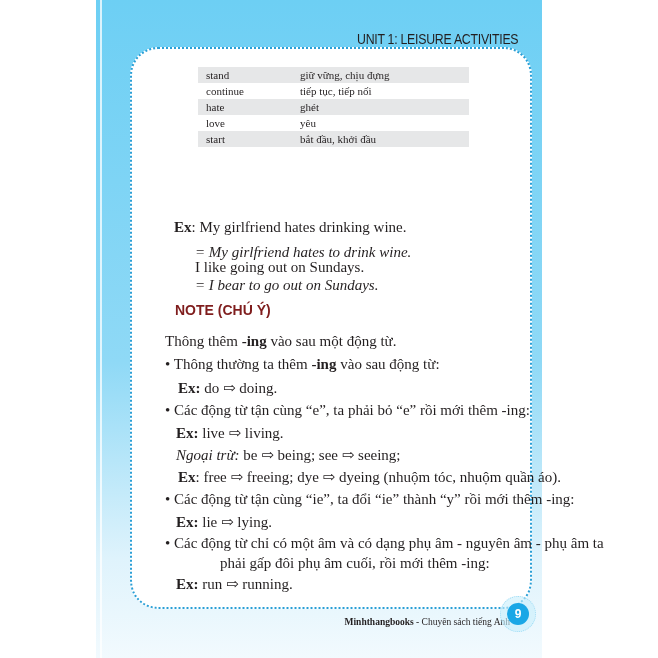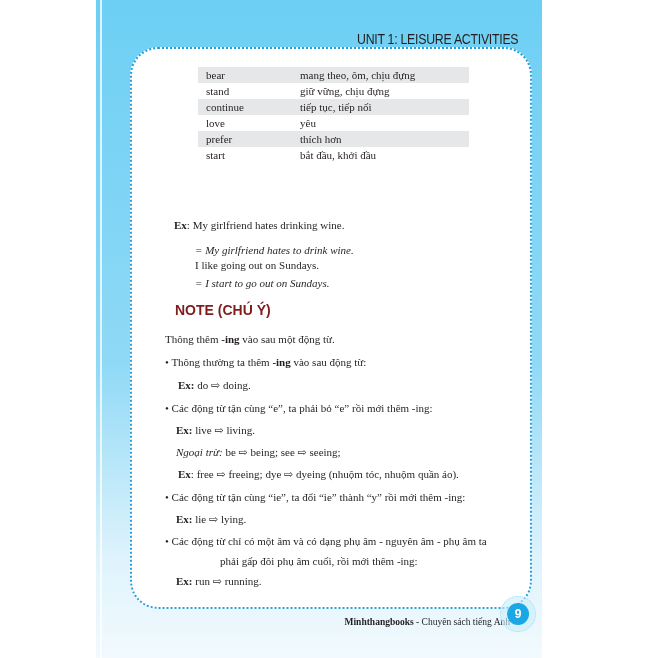--- a/index.html
+++ b/index.html
@@ -21,21 +21,21 @@
     background:#ffffff; border:2px dotted #2a9fd6; border-radius:28px; border-bottom-left-radius:28px;
     box-sizing:border-box;
   }
   table.vocab {
     position:absolute; left:198px; top:67px; width:271px; border-collapse:collapse;
     font-size:11px;
   }
   table.vocab td { padding:0 0 0 8px; height:16px; line-height:16px; }
   table.vocab tr:nth-child(odd) td { background:#e6e7e8; }
   table.vocab td.word { width:86px; }
-  .txt { position:absolute; font-size:11px; white-space:nowrap; }
+  .txt { position:absolute; font-size:15px; white-space:nowrap; }
   .it { font-style:italic; }
   .b { font-weight:bold; }
   .note-title {
     position:absolute; left:175px; top:302px; font-family:"Liberation Sans", sans-serif;
     font-weight:bold; font-size:14px; color:#7f1d1d;
   }
   .footer-text { position:absolute; right:148px; top:617px; font-size:9.5px; color:#231f20; }
   .badge-ring {
     position:absolute; left:500px; top:596px; width:36px; height:36px; border-radius:50%;
     border:1px dotted #9fdcf5; background:rgba(200,238,252,0.6); box-sizing:border-box;
@@ -52,50 +52,46 @@
 <div class="page"></div>
 <div class="page-edge"></div>
 
 <div class="unit-title">UNIT 1: LEISURE ACTIVITIES</div>
 
 <div class="content-box"></div>
 
 <table class="vocab">
   <tbody id="vocab-body">
       <tr>
-        <td class="word">bear</td>
-        <td>mang theo, ôm, chịu đựng</td>
-      </tr>
-      <tr>
         <td class="word">stand</td>
         <td>giữ vững, chịu đựng</td>
       </tr>
       <tr>
         <td class="word">continue</td>
         <td>tiếp tục, tiếp nối</td>
       </tr>
       <tr>
+        <td class="word">hate</td>
+        <td>ghét</td>
+      </tr>
+      <tr>
         <td class="word">love</td>
         <td>yêu</td>
-      </tr>
-      <tr>
-        <td class="word">prefer</td>
-        <td>thích hơn</td>
       </tr>
       <tr>
         <td class="word">start</td>
         <td>bắt đầu, khởi đầu</td>
       </tr>
     </tbody>
 </table>
 
 <div class="txt" style="left:174px;top:219px;"><span class="b">Ex</span>: <span>My girlfriend hates drinking wine.</span></div>
 <div class="txt it" style="left:195px;top:244px;">= My girlfriend hates to drink wine.</div>
 <div class="txt" style="left:195px;top:259px;">I like going out on Sundays.</div>
-<div class="txt it" style="left:195px;top:277px;">= I start to go out on Sundays.</div>
+<div class="txt it" style="left:195px;top:277px;">= I bear to go out on Sundays.</div>
 
 <div class="note-title">NOTE (CHÚ Ý)</div>
 
 <div class="txt" style="left:165px;top:333px;"><span>Thông thêm </span><span class="b">-ing</span><span> vào sau một động từ.</span></div>
 
 <div class="txt" style="left:165px;top:356px;"><span>• Thông thường ta thêm </span><span class="b">-ing</span><span> vào sau động từ:</span></div>
 <div class="txt" style="left:178px;top:379px;"><span class="b">Ex:</span><span> do ⇨ doing.</span></div>
 
 <div class="txt" style="left:165px;top:402px;">• Các động từ tận cùng “e”, ta phải bỏ “e” rồi mới thêm -ing:</div>
 <div class="txt" style="left:176px;top:424px;"><span class="b">Ex:</span><span> live ⇨ living.</span></div>

